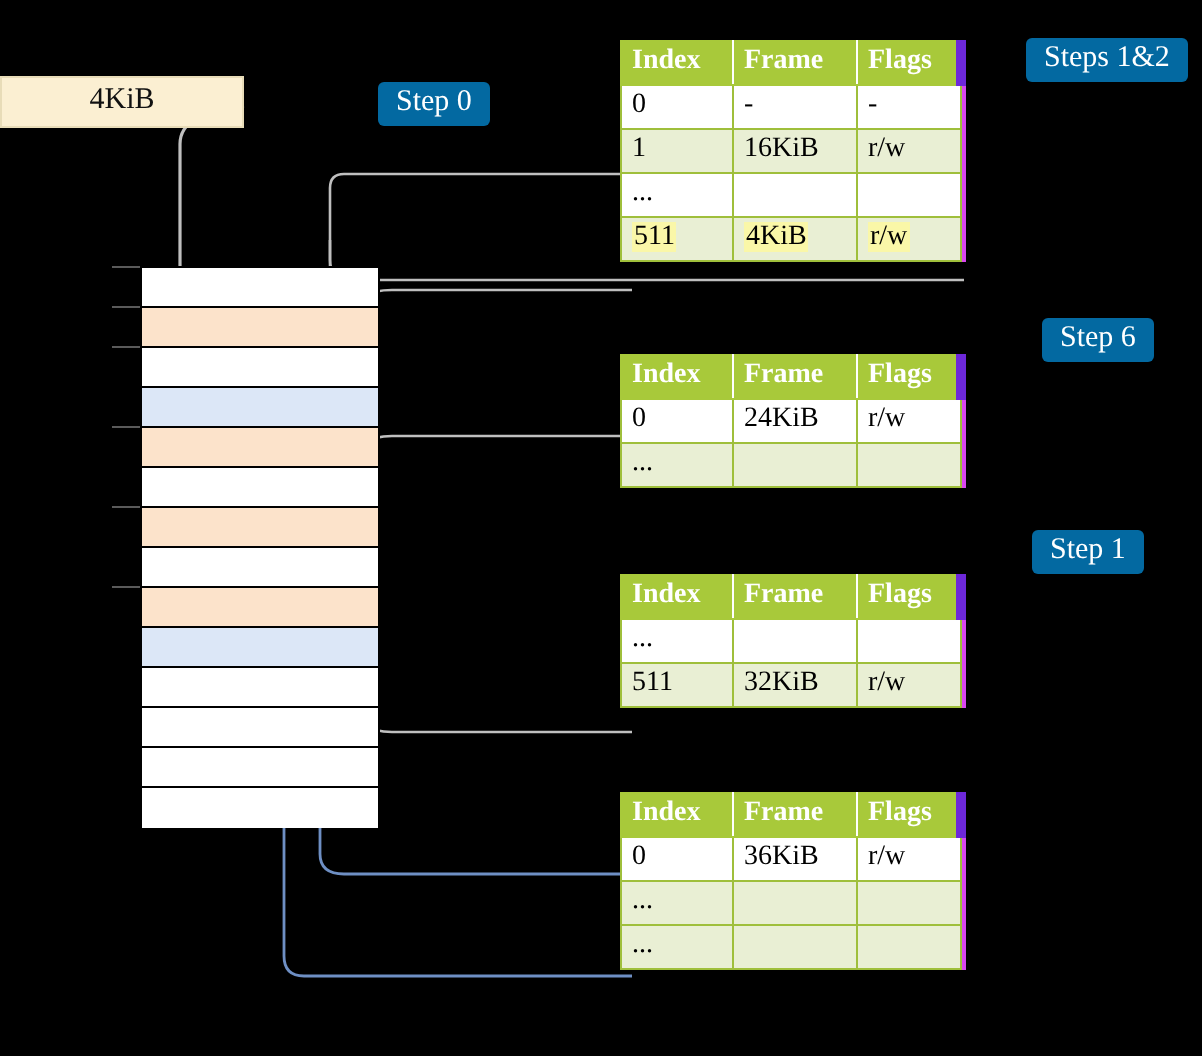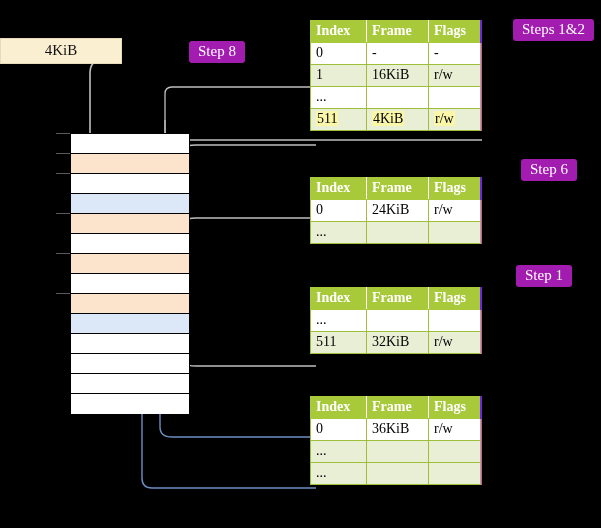--- a/index.html
+++ b/index.html
@@ -18,21 +18,21 @@
   .stage {
     position: absolute;
     left: 0; top: 0;
     width: 601px;
     height: 528px;
   }
 
   
   .badge {
     position: absolute;
-    background: #a21caf;
+    background: #0369a1;
     color: #ffffff;
     font-family: "Liberation Serif", serif;
     font-size: 15px;
     line-height: 19px;
     padding: 1px 9px 2px 9px;
     border-radius: 3px;
     white-space: nowrap;
     box-shadow: 0 1px 1px rgba(0,0,0,0.4);
   }
 
@@ -99,21 +99,21 @@
   }
   .ptable thead th {
     background: #A8C93A;
     color: #ffffff;
     font-family: "Liberation Serif", serif;
     font-weight: bold;
     font-size: 14px;
     border: 1px solid #A8C93A;
     border-right: 1px solid #ffffff;
   }
-  .ptable thead th:last-child { border-right: 2px solid #6d28d9; }
+  .ptable thead th:last-child { border-right: 5px solid #6d28d9; }
   .ptable tbody tr.odd td { background: #ffffff; }
   .ptable tbody tr.even td { background: #E9EFD4; }
   .ptable td .hl {
     background: #FAF7A8;
     padding: 0 1px;
   }
   .col-index { width: 56px; }
   .col-frame { width: 62px; }
   .col-flags { width: 52px; }
 
@@ -168,21 +168,21 @@
 
     <g>
       <path d="M 316 488 L 152 488 Q 142 488 142 478 L 142 212" fill="none" stroke="#6E8FC4" stroke-width="1.4" marker-end="url(#arrow-blue)"></path>
     </g>
   </svg>
 
   <div class="kib-box" style="left:0px; top:38px; width:120px; height:24px;">
     <span>4KiB</span>
   </div>
 
-  <div class="badge" style="left:189px; top:41px;">Step 8</div>
+  <div class="badge" style="left:189px; top:41px;">Step 0</div>
   <div class="badge" style="left:513px; top:19px;">Steps 1&amp;2</div>
   <div class="badge" style="left:521px; top:159px;">Step 6</div>
   <div class="badge" style="left:516px; top:265px;">Step 1</div>
 
   <div class="memcol" id="memcol" style="left: 70px; top: 133px; width: 120px; height: 280px;">
       <div class="memrow white" style="top: 0px; height: 20px;"></div>
       <div class="memrow orange" style="top: 20px; height: 20px;"></div>
       <div class="memrow white" style="top: 40px; height: 20px;"></div>
       <div class="memrow blue" style="top: 60px; height: 20px;"></div>
       <div class="memrow orange" style="top: 80px; height: 20px;"></div>

